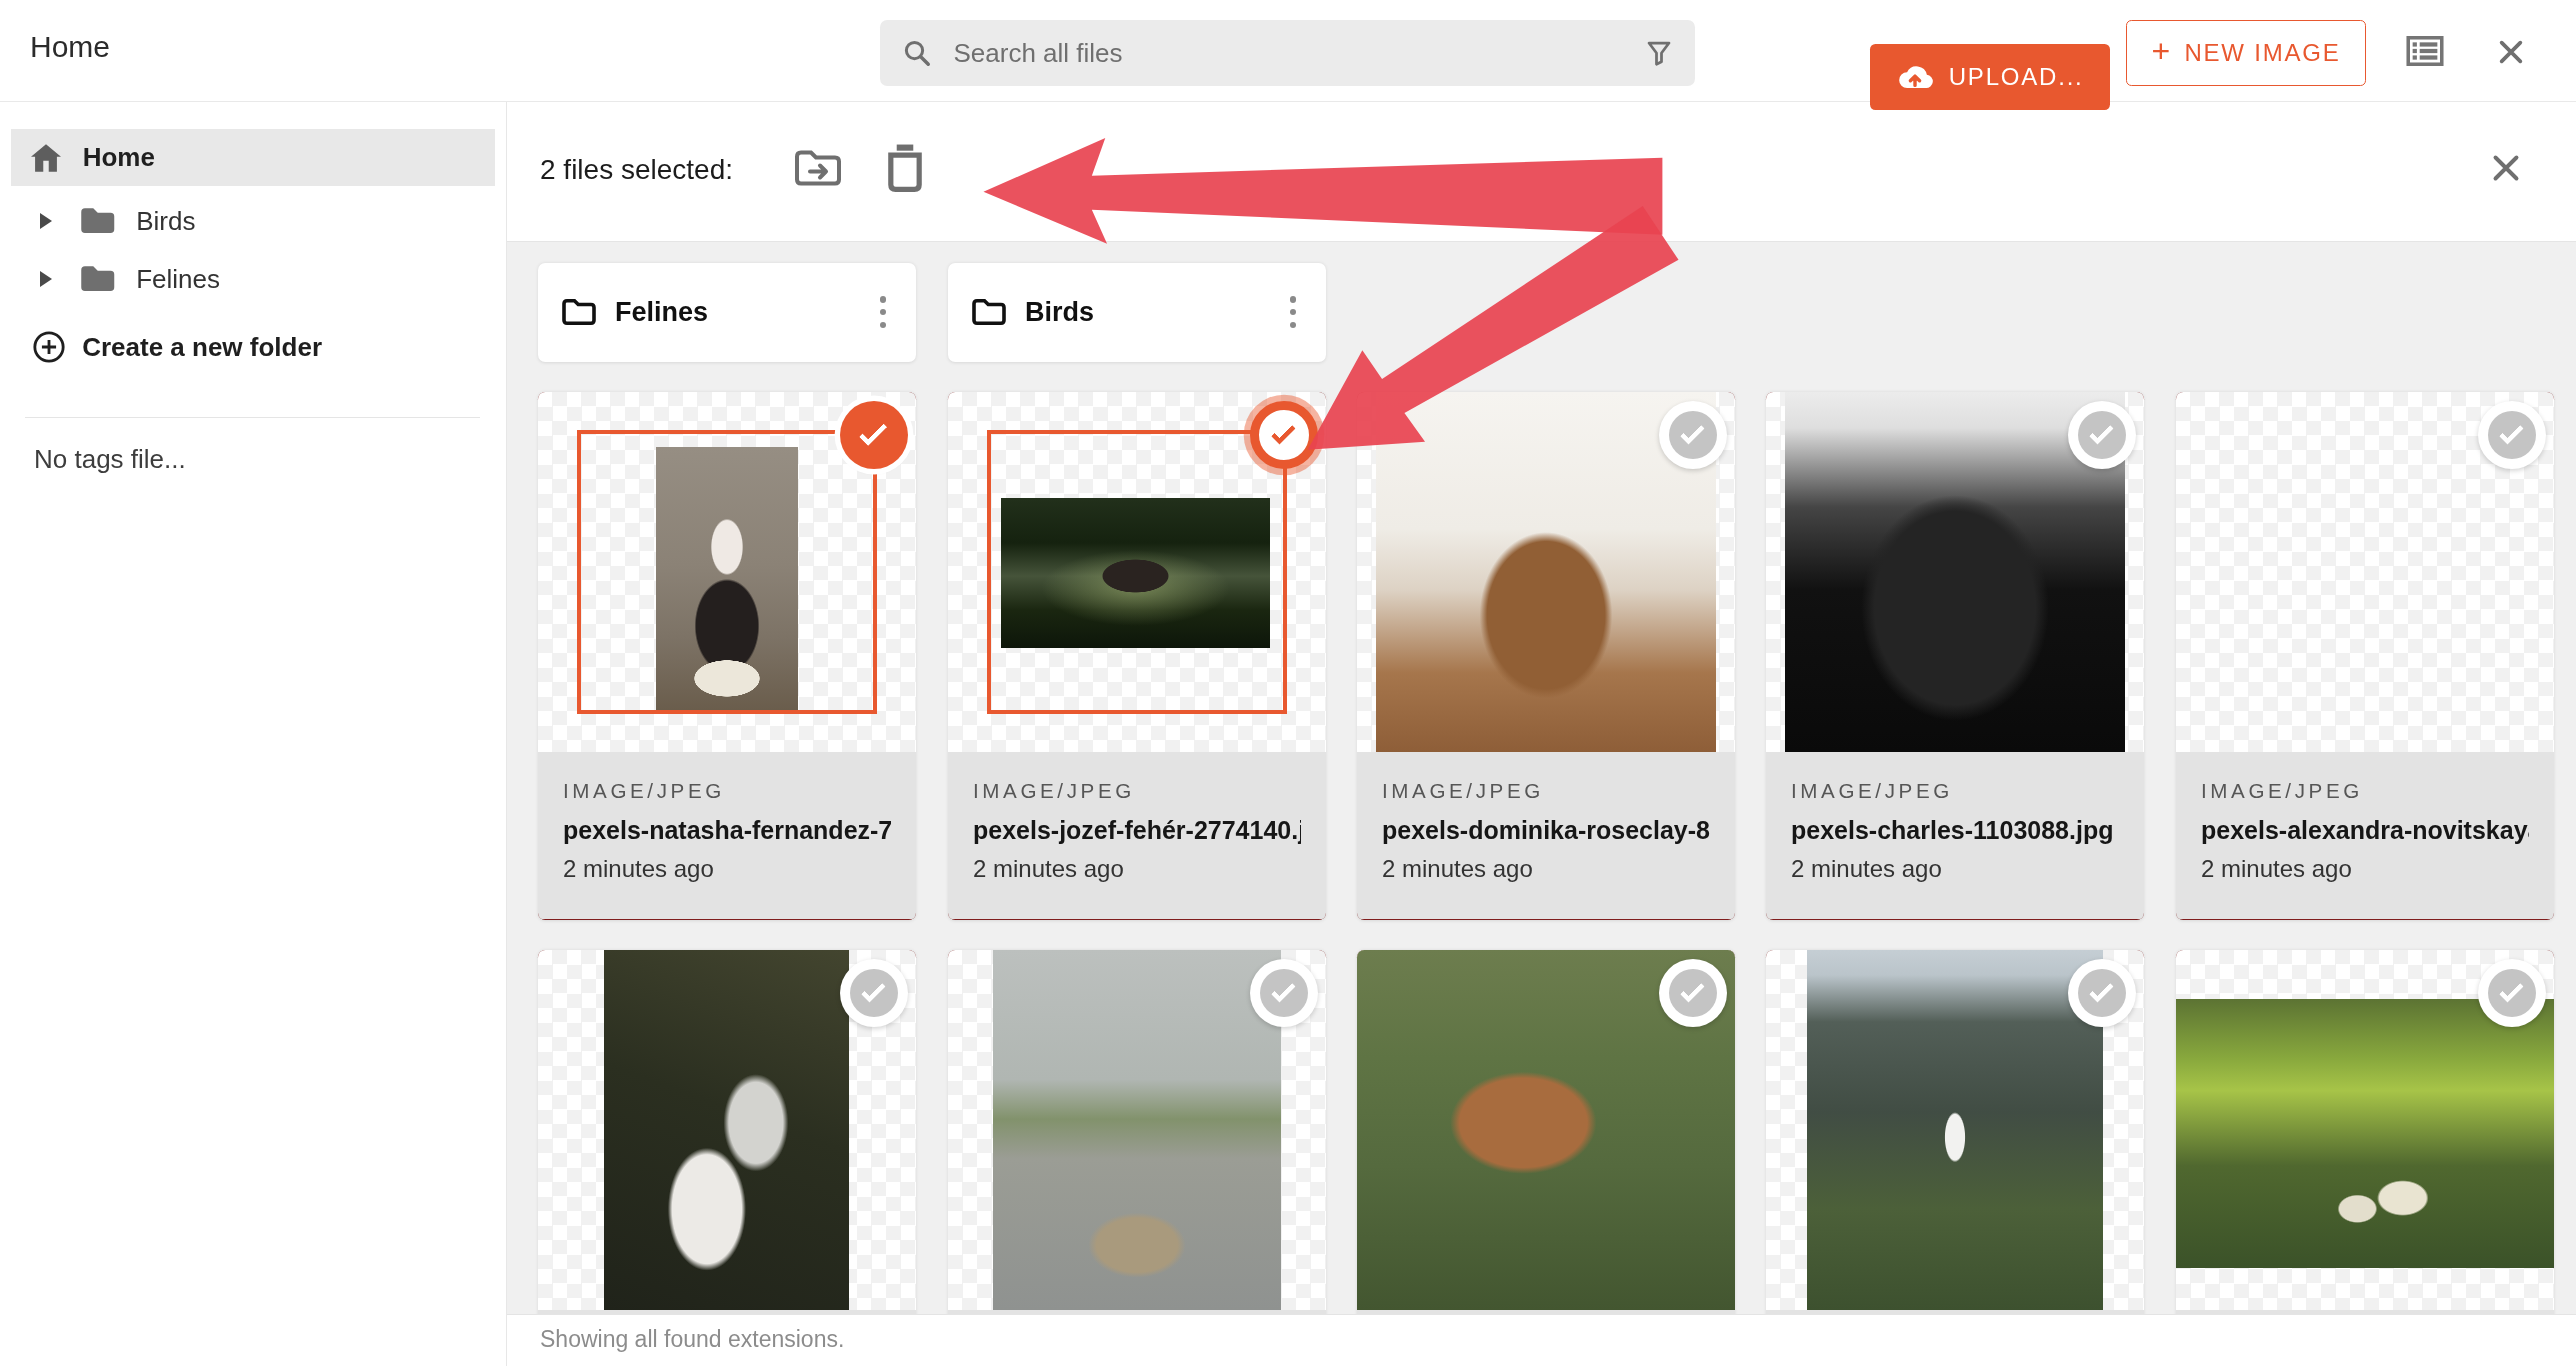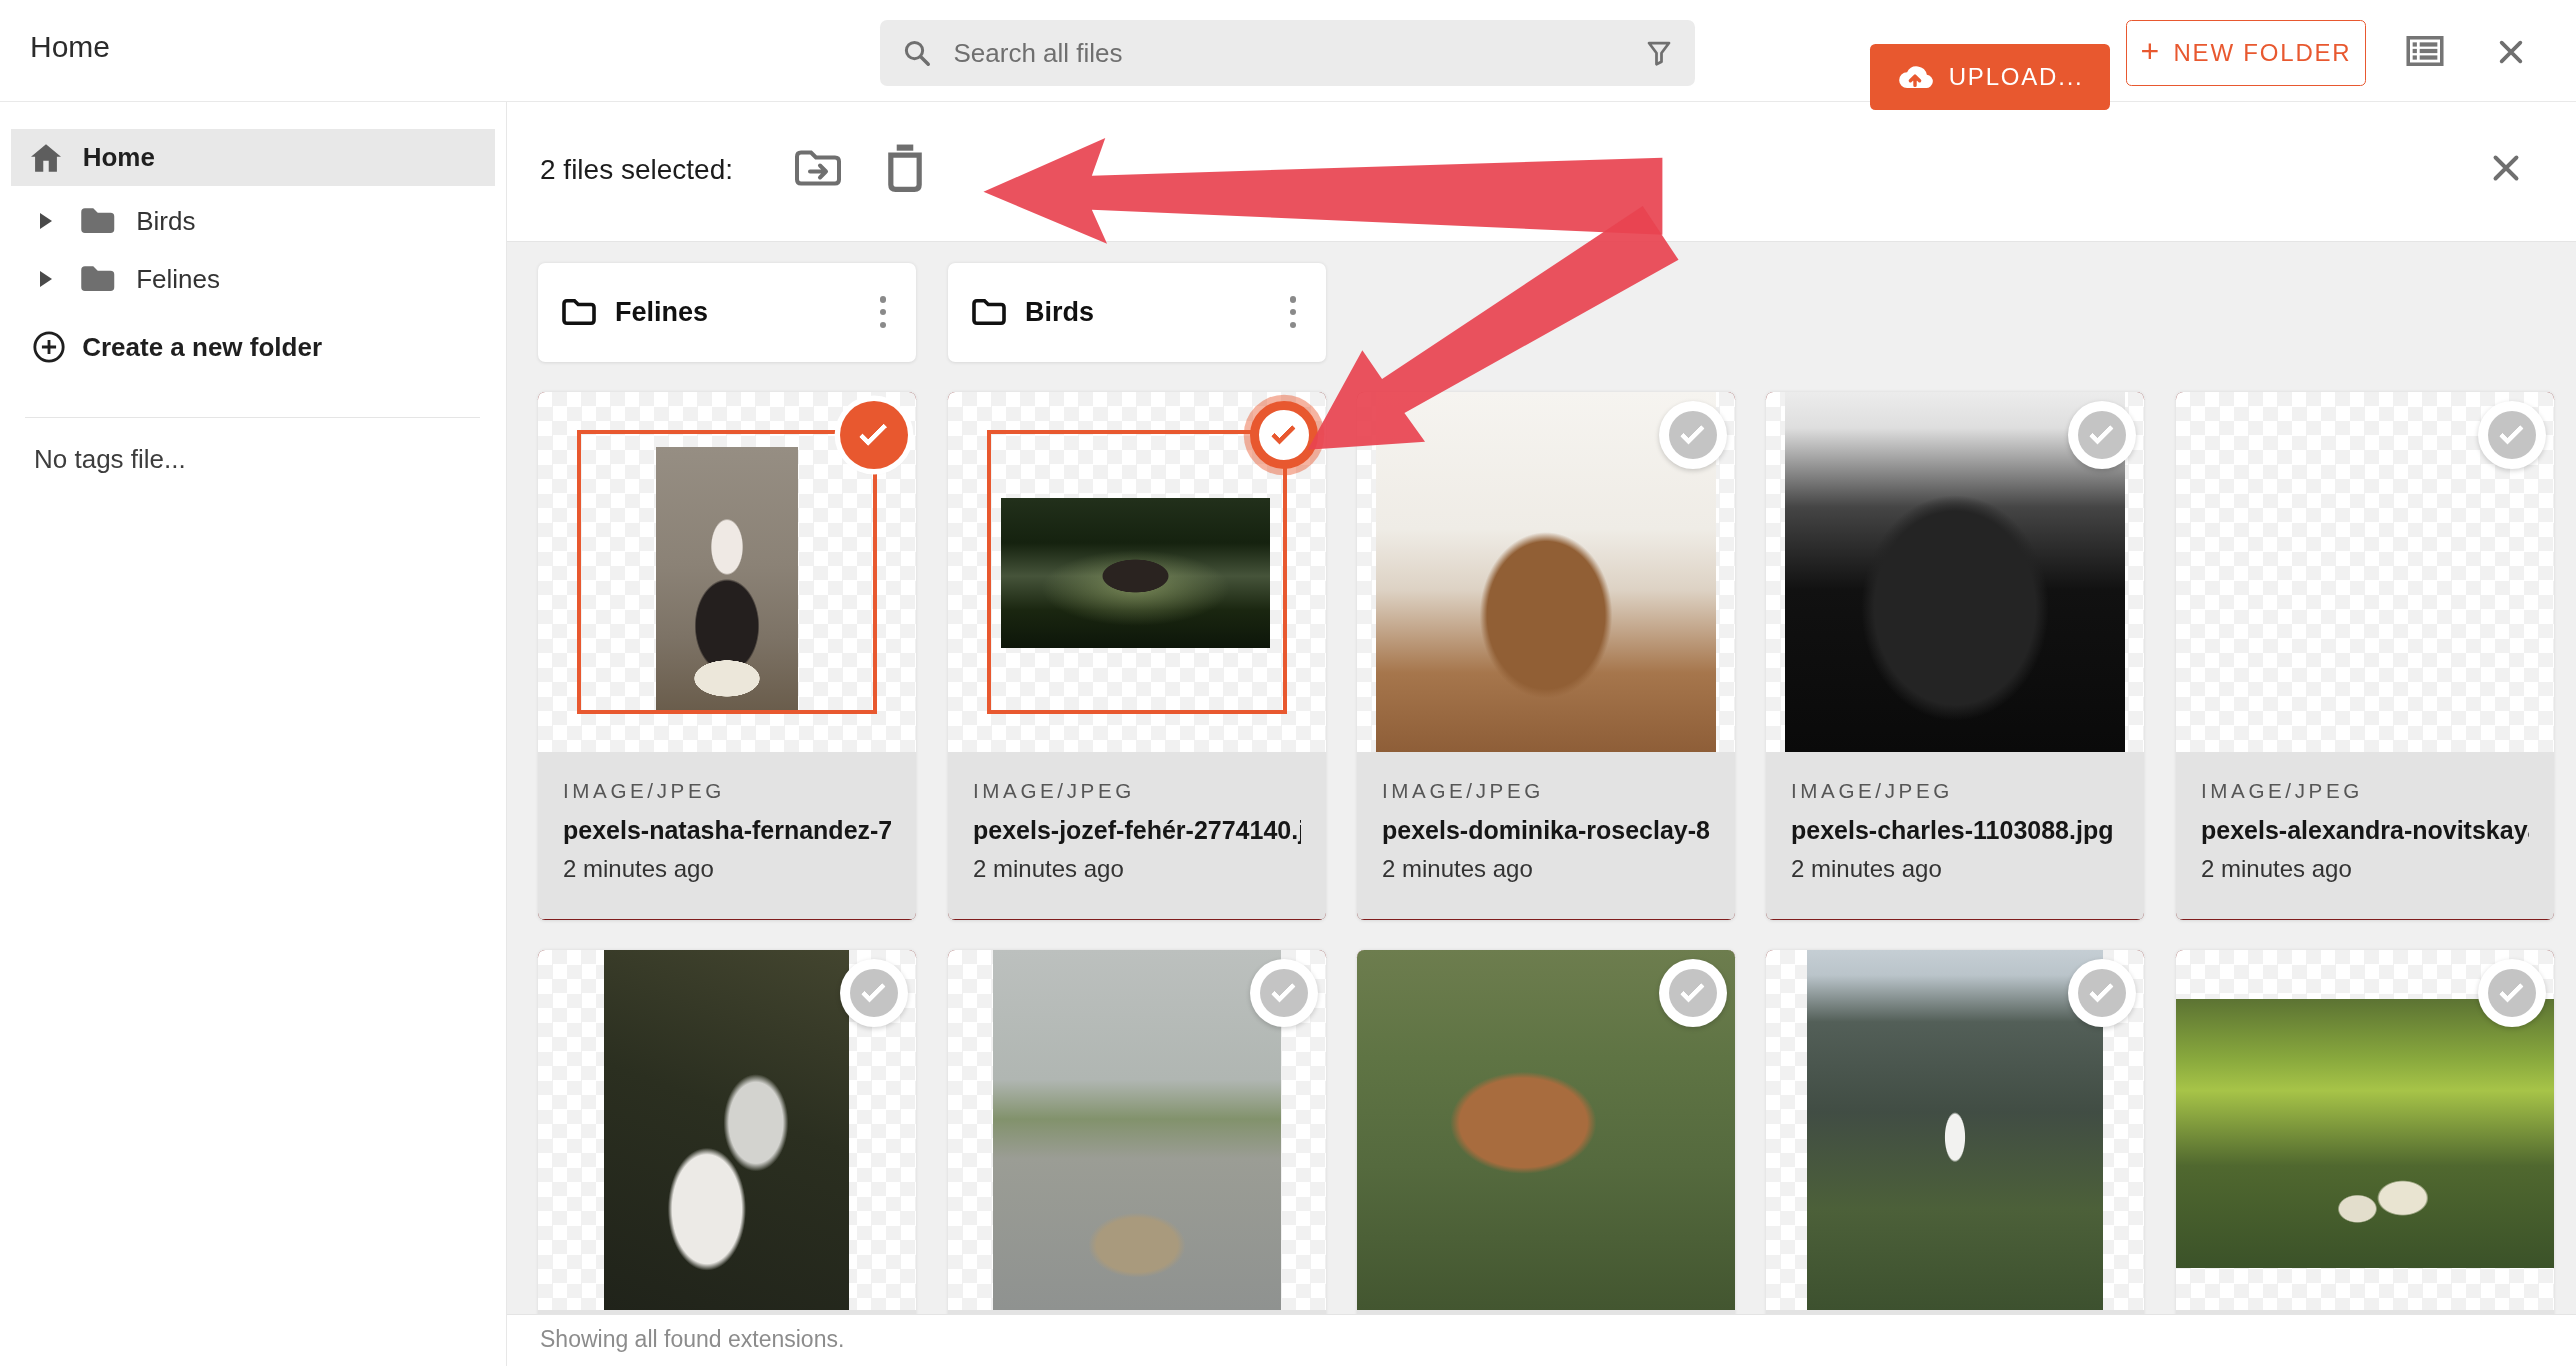--- a/index.html
+++ b/index.html
@@ -137,21 +137,21 @@
     <button class="btn-upload">
       <svg width="38" height="29" viewBox="0 0 28 22">
         <path d="M8 19 A6 6 0 0 1 8 7 A8 8 0 0 1 23 9 A5 5 0 0 1 22 19 Z" fill="#ffffff"></path>
         <path d="M14 17 V10 M14 10 L10.5 13.5 M14 10 L17.5 13.5" stroke="#e8582f" stroke-width="2.6" fill="none" stroke-linecap="round" stroke-linejoin="round"></path>
       </svg>
       <span>UPLOAD...</span>
     </button>
 
     <button class="btn-newfolder">
       <span class="plus">+</span>
-      <span>NEW FOLDER</span>
+      <span>NEW IMAGE</span>
     </button>
 
     <button class="icon-btn" style="left:2406px; top:36px;">
       <svg width="38" height="30" viewBox="0 0 21 17">
         <rect x="1" y="1" width="19" height="15" fill="none" stroke="#757575" stroke-width="2"></rect>
         <rect x="3.5" y="3.6" width="2.4" height="2.4" fill="#757575"></rect>
           <rect x="7.5" y="3.6" width="10" height="2.4" fill="#757575"></rect>
         <rect x="3.5" y="7.3" width="2.4" height="2.4" fill="#757575"></rect>
           <rect x="7.5" y="7.3" width="10" height="2.4" fill="#757575"></rect>
         <rect x="3.5" y="11" width="2.4" height="2.4" fill="#757575"></rect>

